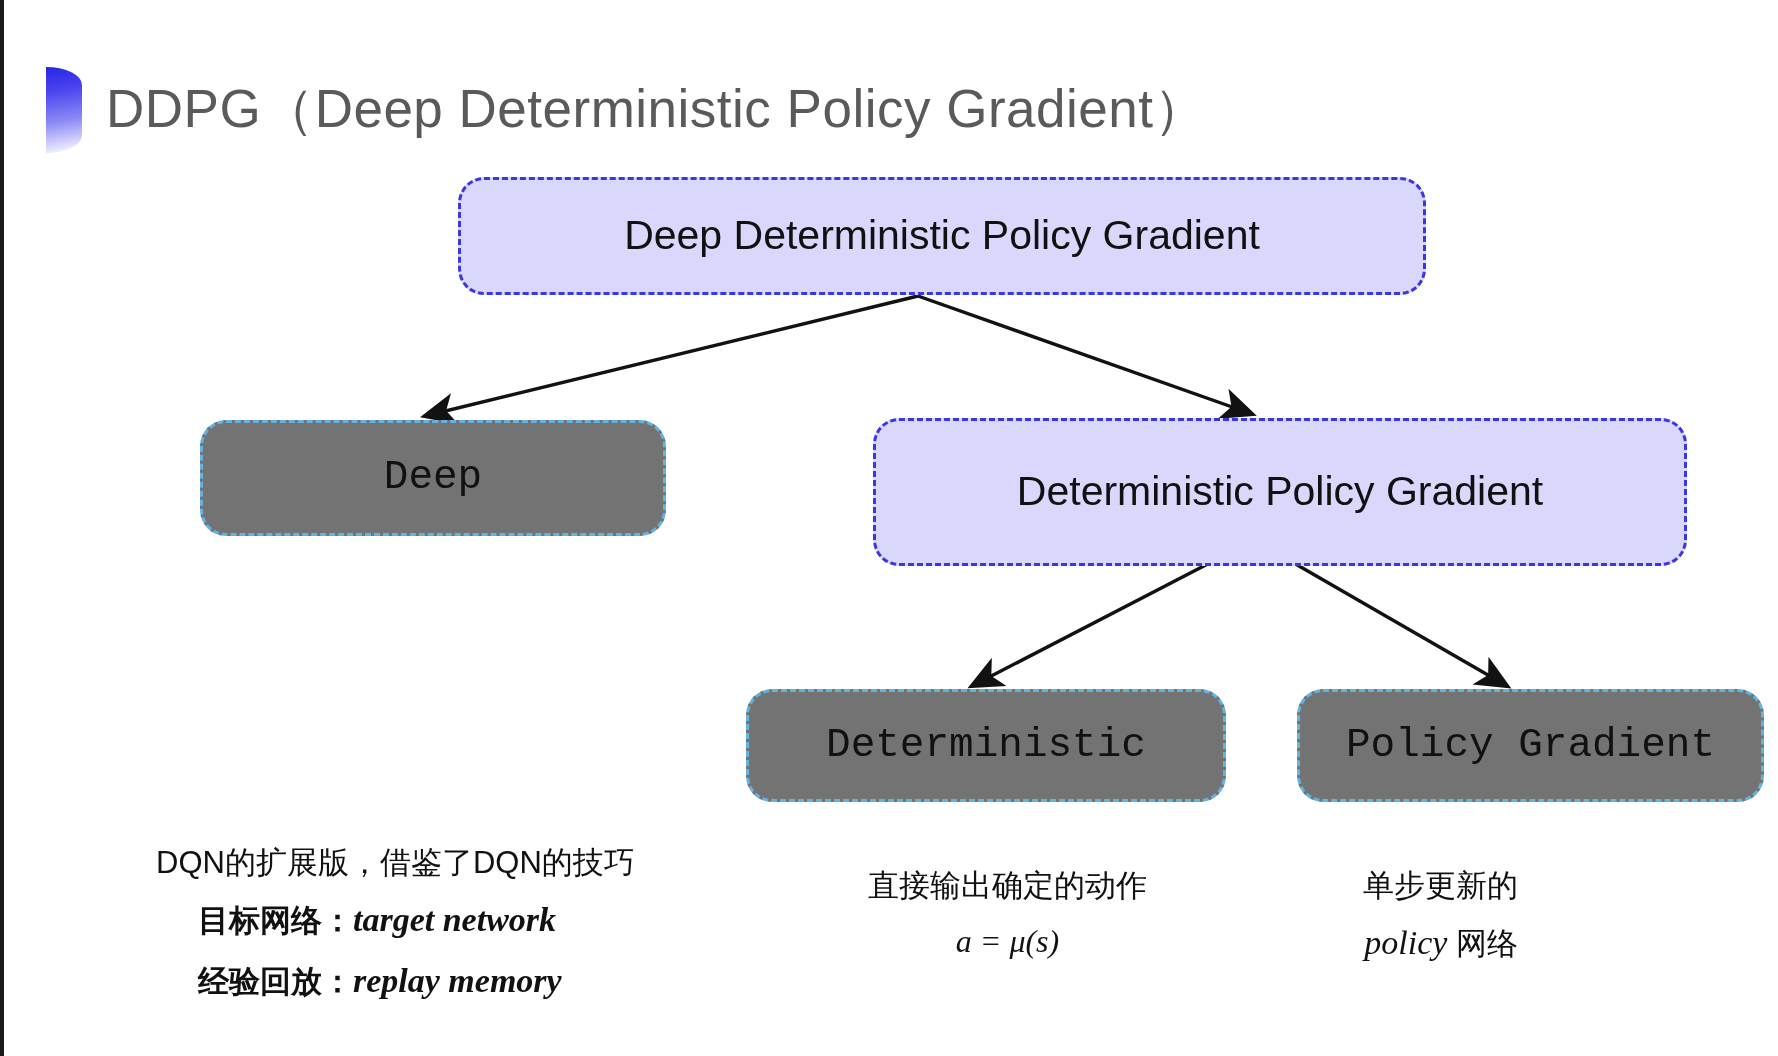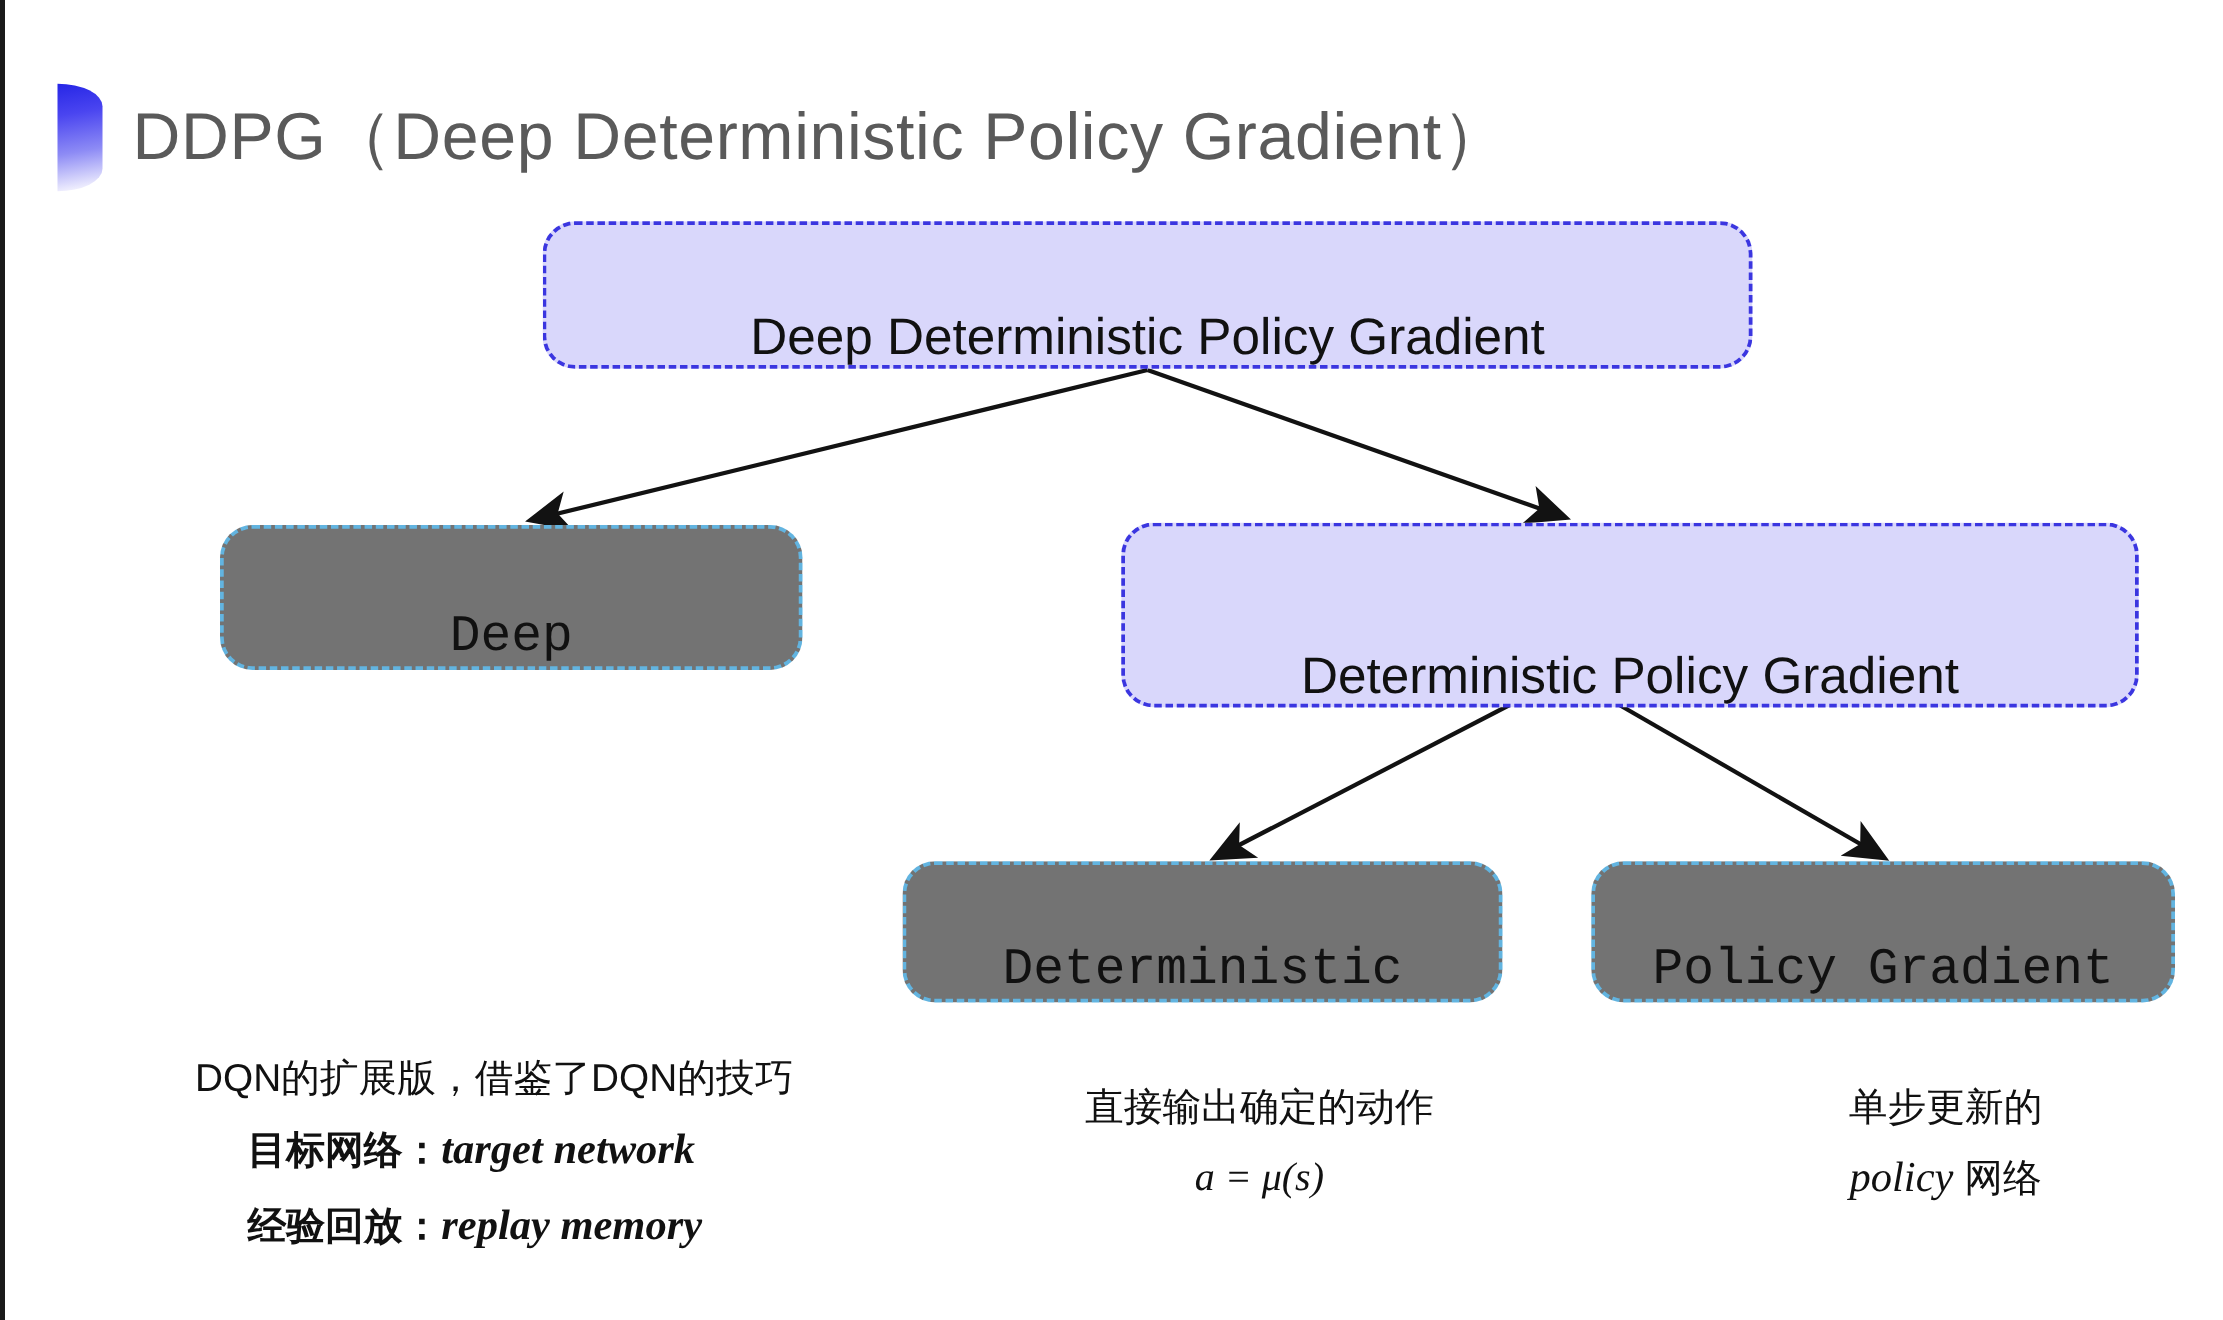--- a/index.html
+++ b/index.html
@@ -42,45 +42,46 @@
     color: #5a5a5a;
     letter-spacing: 0.5px;
     white-space: nowrap;
   }
 
   
   .node {
     position: absolute;
     box-sizing: border-box;
     display: flex;
-    align-items: flex-end;
+    align-items: center;
     justify-content: center;
     border-radius: 26px;
     text-align: center;
+    margin-left: 24px;
   }
   .node .node-label {
     font-size: 41px;
     color: #111111;
     font-weight: 400;
     line-height: 1.1;
     white-space: nowrap;
   }
   .node.purple {
     background: #d9d7fb;
     border: 3px dashed #3b36e0;
   }
   .node.blue {
     background: #737373;
     border: 3px dashed #62b4e0;
     font-family: Liberation Mono, monospace;
   }
 
   #node-root  { left: 430px;  top: 177px; width: 968px; height: 118px; }
   #node-deep  { left: 172px;  top: 420px; width: 466px; height: 116px; }
-  #node-dpg   { left: 893px;  top: 418px; width: 814px; height: 148px; }
+  #node-dpg   { left: 845px;  top: 418px; width: 814px; height: 148px; }
   #node-det   { left: 718px;  top: 689px; width: 480px; height: 113px; }
   #node-pg    { left: 1269px; top: 689px; width: 467px; height: 113px; }
 
   
   #arrows {
     position: absolute;
     left: 0; top: 0;
     width: 1778px;
     height: 1056px;
     pointer-events: none;
@@ -102,21 +103,21 @@
   .caption .math {
     font-family: "Liberation Serif", "DejaVu Serif", serif;
     font-style: italic;
     font-size: 32px;
   }
   #caption-left      { left: 152px; top: 835px; }
   #caption-left .l1  { text-align: left; }
   #caption-left .l2,
   #caption-left .l3  { padding-left: 42px; font-weight: bold; }
   #caption-mid       { left: 852px; top: 858px; text-align: center; margin-left: 12px; }
-  #caption-right     { left: 1475px; top: 858px; text-align: center; }
+  #caption-right     { left: 1359px; top: 858px; text-align: right; }
 </style>
 </head>
 <body>
 
 <div id="slide">
 
   <div id="title-row">
     <div id="title-bullet"></div>
     <div id="title-text">DDPG（Deep Deterministic Policy Gradient）</div>
   </div>

